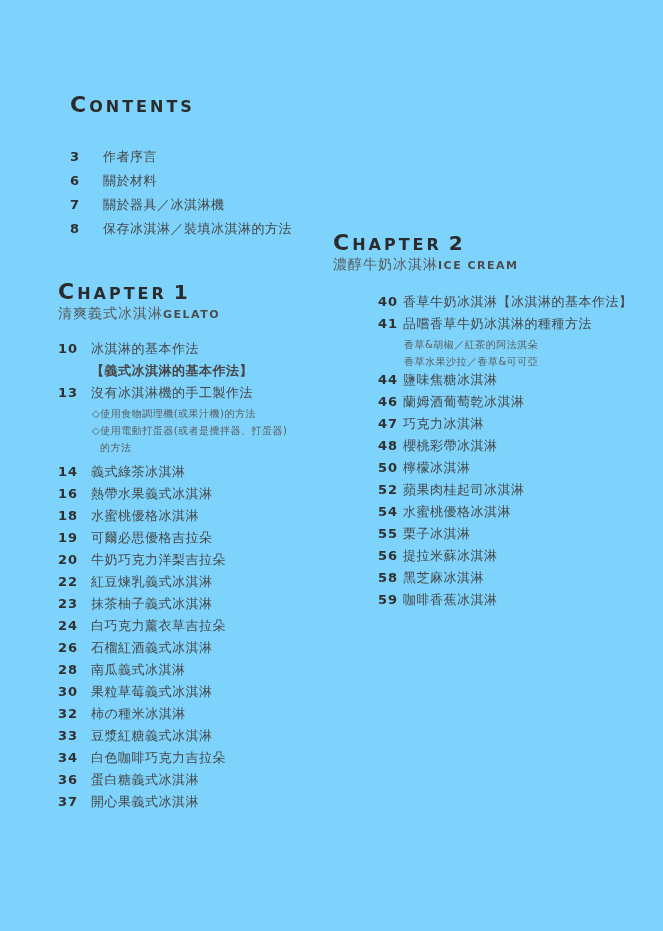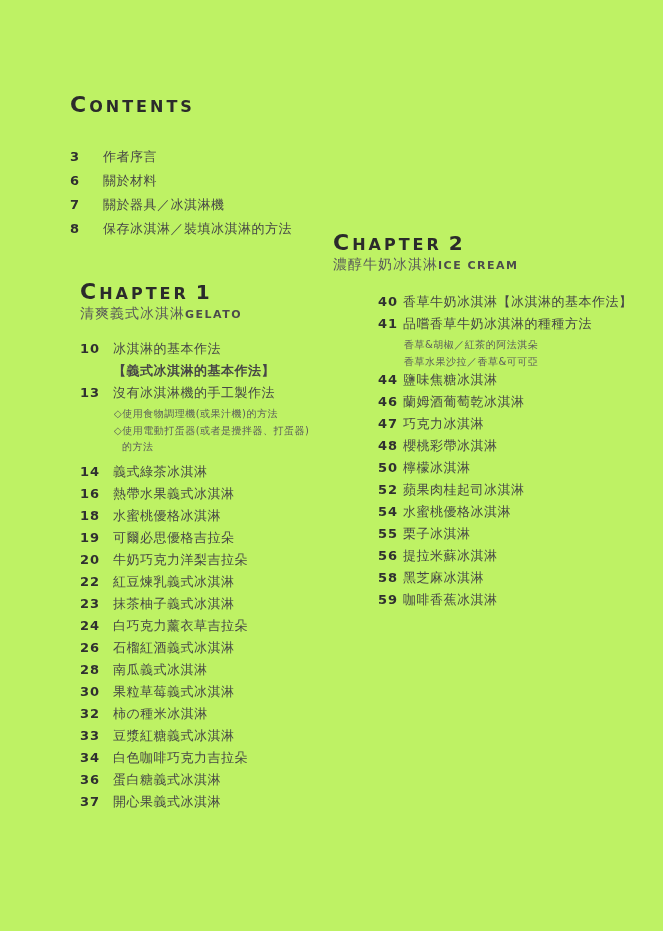--- a/index.html
+++ b/index.html
@@ -1,19 +1,19 @@
 <!DOCTYPE html>
 <html><head>
 <meta charset="utf-8">
 <style>
   html,body{margin:0;padding:0;background:#e8e8e8;}
   .page{
     position:relative;
     width:663px;height:931px;
-    background:#bef264;
+    background:#7dd3fc;
     font-family:"DejaVu Sans","Liberation Sans",sans-serif;
     color:#474747;
     overflow:hidden;
     margin:0 auto;
   }
   
   .big-heading{
     font-weight:700;color:#2b2b2b;letter-spacing:3px;line-height:22px;
     white-space:nowrap;
   }
@@ -21,38 +21,38 @@
   .big-heading .rest{font-size:16px;}
   .big-heading .chnum{font-size:20px;margin-left:7px;}
   .subtitle{
     font-size:14px;color:#5a5a5a;letter-spacing:1px;line-height:17px;
     white-space:nowrap;
   }
   .subtitle .en{font-size:11px;font-weight:700;letter-spacing:1.5px;color:#4c4c4c;}
   
   .contents-heading{position:absolute;left:70px;top:94px;}
   .front-list{position:absolute;left:70px;top:150px;width:280px;}
-  .chapter1{position:absolute;left:80px;top:281px;width:272px;}
+  .chapter1{position:absolute;left:58px;top:281px;width:272px;}
   .chapter2{position:absolute;left:333px;top:232px;width:312px;}
   .chapter1 .toc-list{margin-top:19px;}
   .chapter2 .toc-list{margin-top:21px;margin-left:45px;}
   
   .toc-row{display:flex;align-items:flex-start;font-size:13px;line-height:14px;margin-bottom:8px;}
   .front-list .toc-row{margin-bottom:10px;}
   .toc-row .num{font-weight:700;color:#303030;flex:0 0 auto;letter-spacing:1px;}
   .chapter1 .toc-row .num,.front-list .toc-row .num{width:33px;}
   .chapter2 .toc-row .num{width:25px;}
   .toc-row .txt{letter-spacing:0.5px;}
   
   .sub{letter-spacing:0.5px;}
   .sub.bracket{font-size:13px;line-height:14px;margin-bottom:8px;padding-left:33px;color:#474747;font-weight:bold;}
   .sub.note{font-size:10px;line-height:12px;margin-bottom:5px;color:#5c5c5c;}
   .chapter1 .sub.note{padding-left:34px;}
   .chapter2 .sub.note{padding-left:26px;}
-  .sub.note-cont{font-size:10px;line-height:12px;margin-bottom:11px;color:#5c5c5c;padding-left:42px;font-family:Liberation Mono, monospace;}
+  .sub.note-cont{font-size:10px;line-height:12px;margin-bottom:11px;color:#5c5c5c;padding-left:42px;}
 </style>
 </head>
 <body>
 
 <div class="page">
 
   <div class="contents-heading big-heading">
     <span class="initial">C</span><span class="rest">ONTENTS</span>
   </div>
 

